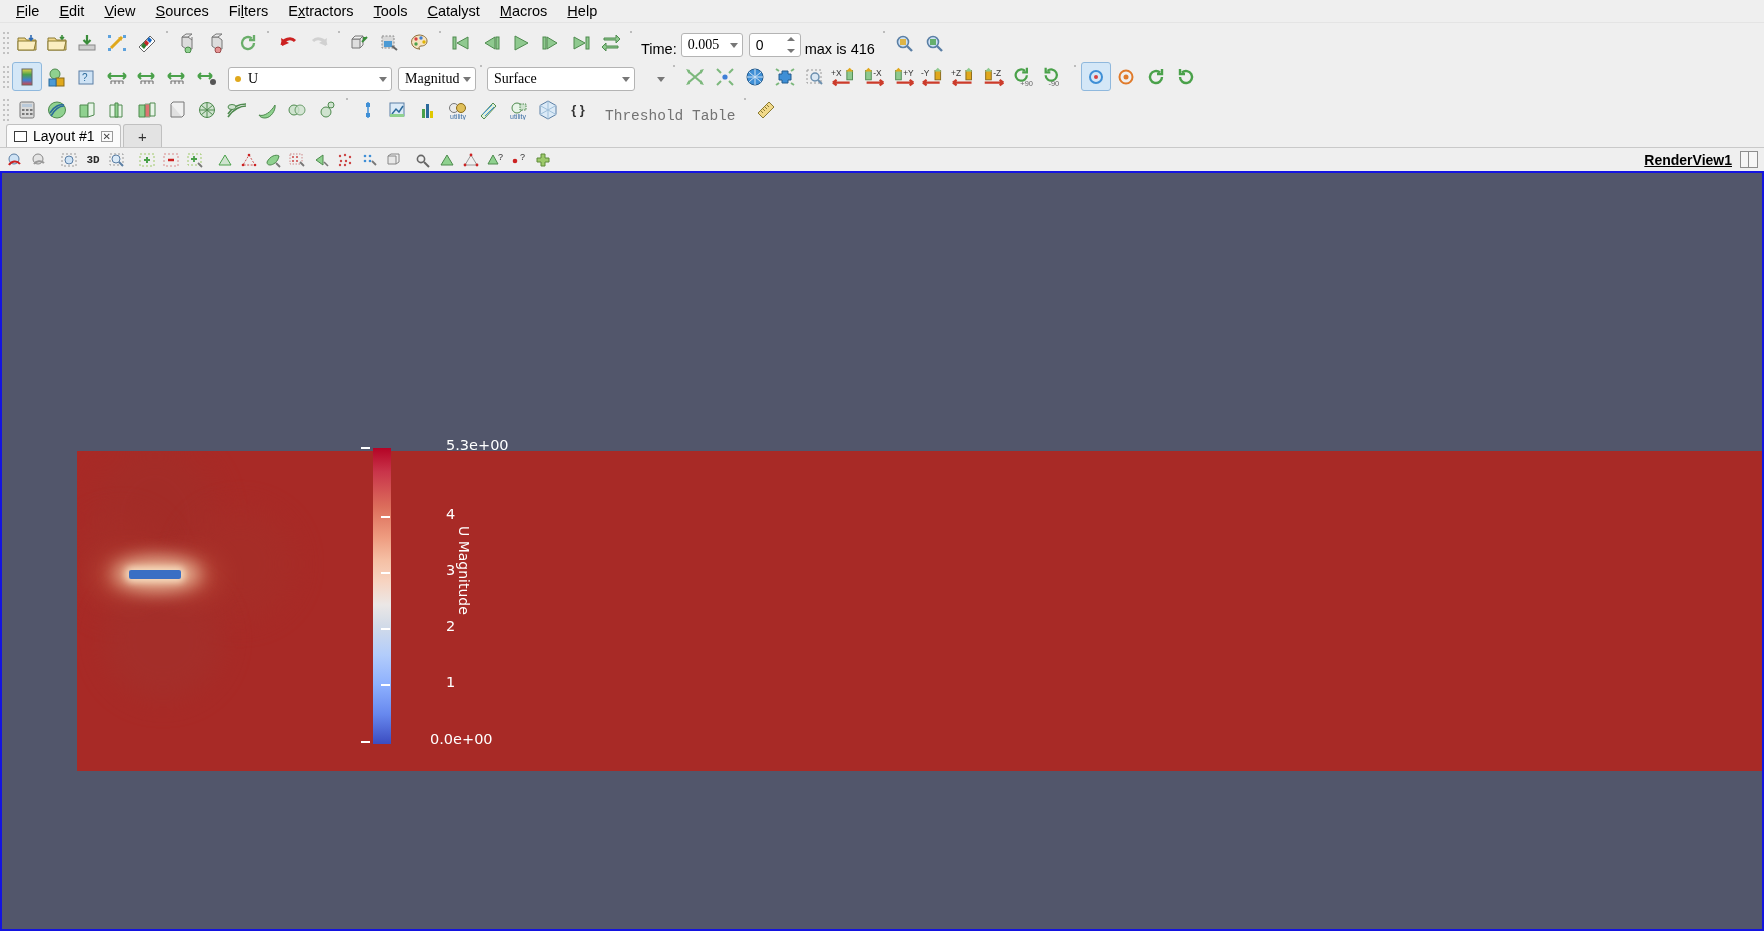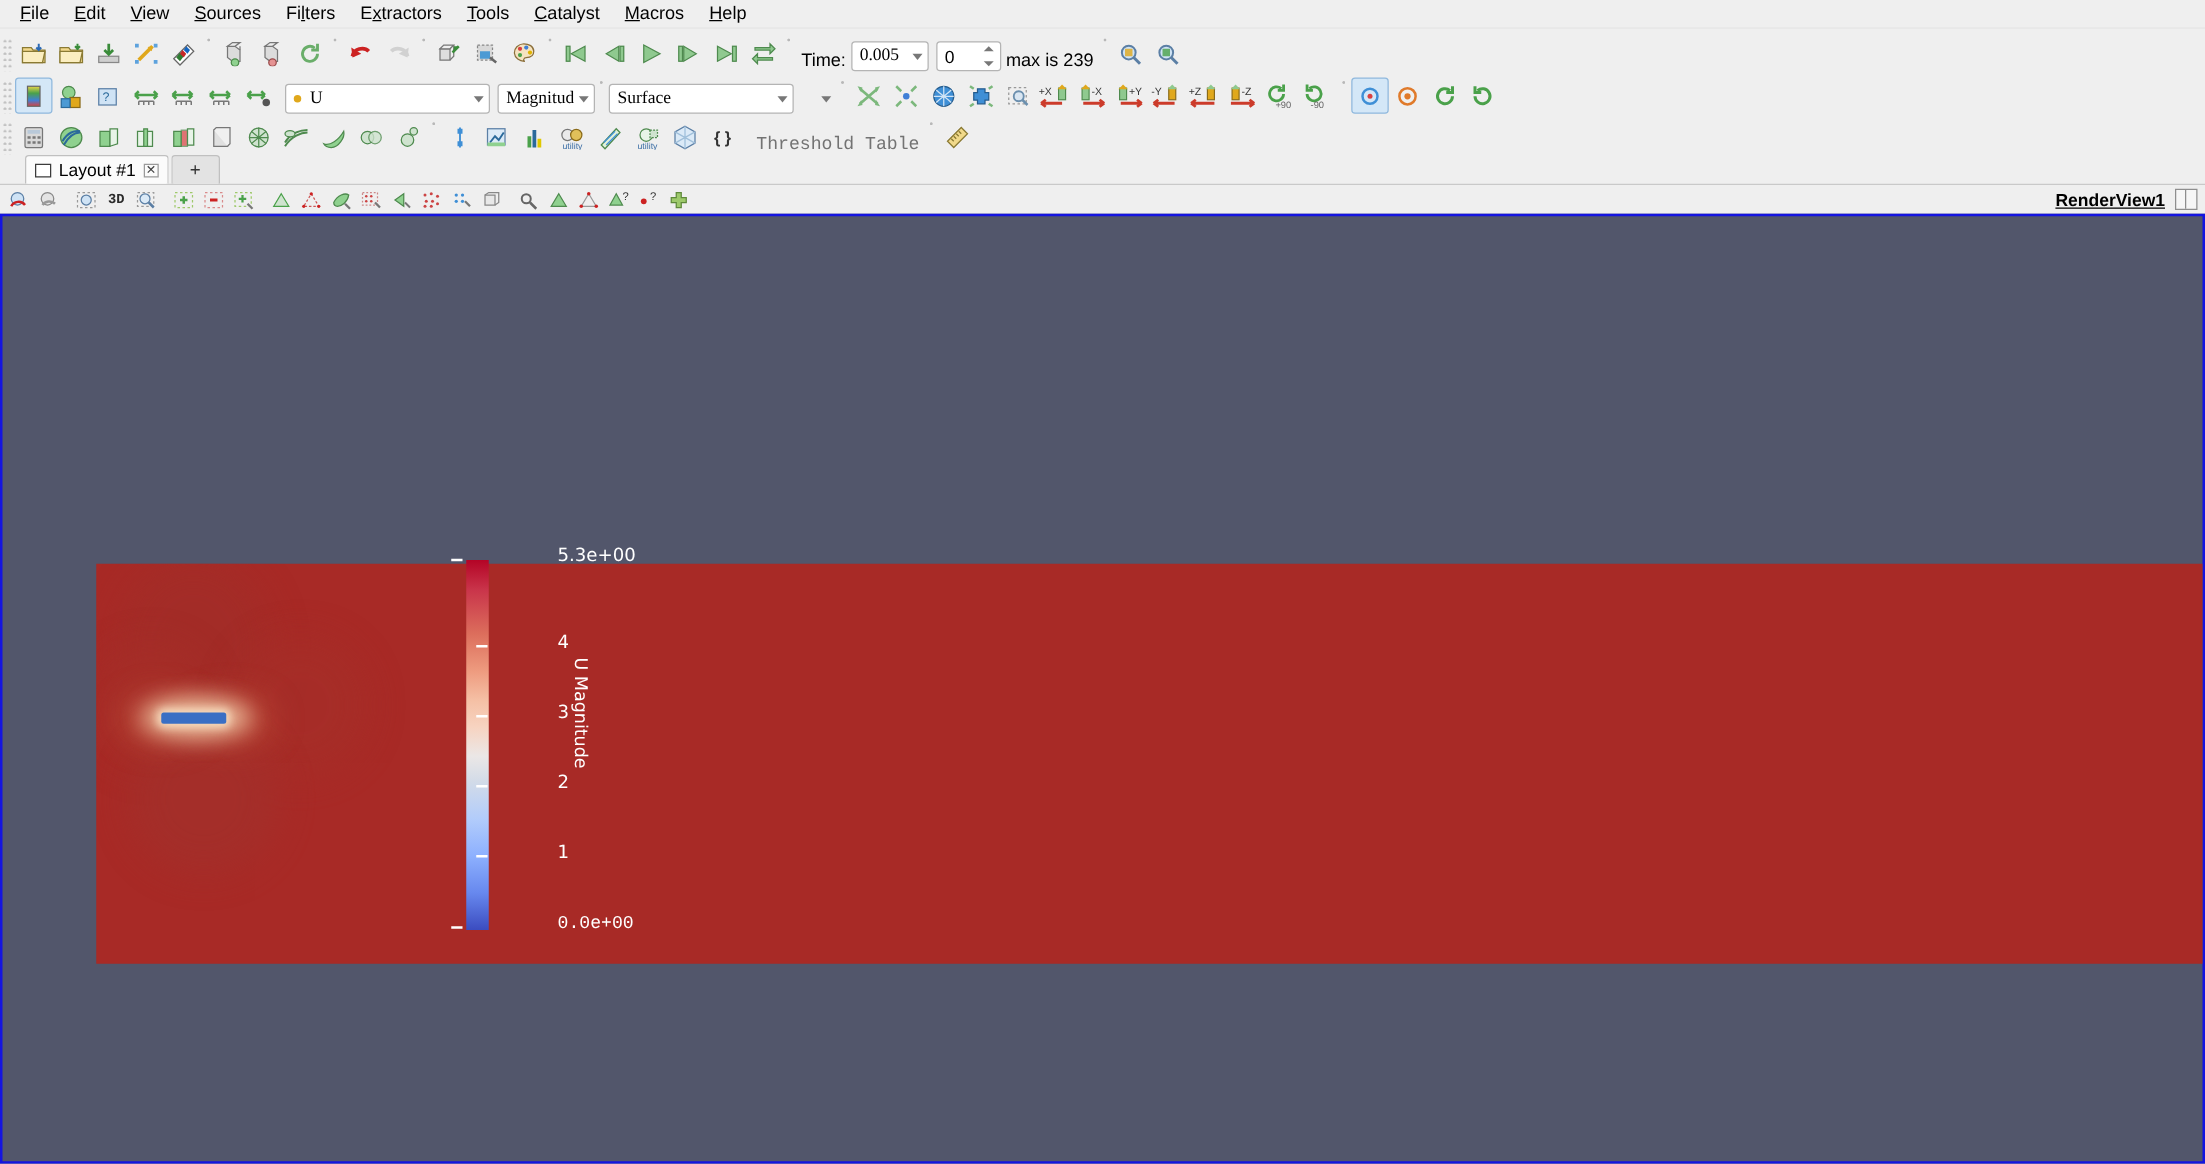--- a/index.html
+++ b/index.html
@@ -132,21 +132,21 @@
   }
   .spin .sp-up { border-bottom: 4px solid #777; }
   .spin .sp-dn { border-top: 4px solid #777; }
 
   
   .tabstrip {
     height: 24px;
     display: flex;
     align-items: center;
     background: #efefef;
-    padding-left: 20px;
+    padding-left: 6px;
     border-bottom: 1px solid #c9c9c9;
   }
   .tab {
     height: 23px;
     display: flex; align-items: center;
     padding: 0 7px 0 7px;
     border: 1px solid #c0c0c0;
     border-bottom: none;
     border-radius: 3px 3px 0 0;
     background: #fbfbfb;
@@ -435,21 +435,21 @@
       <span class="ctext">0.005</span>
       <span class="arrow"></span>
     </div>
     <div class="spin" style="margin-left:6px;">
       <span>0</span>
       <span class="sp-btns">
         <span class="sp-up"></span>
         <span class="sp-dn"></span>
       </span>
     </div>
-    <span class="tb-label">max is 239</span>
+    <span class="tb-label">max is 416</span>
 
     <div class="tb-sep"></div>
 
     <div class="tbtn">
       <svg width="22" height="20" viewBox="0 0 22 20">
         <circle cx="9" cy="9" r="5.5" fill="#cfe3f5" stroke="#5b7fa5" stroke-width="1.6"></circle>
         <path d="M13 13l5 5" stroke="#5b7fa5" stroke-width="2.4"></path>
         <rect x="6" y="6" width="6" height="6" fill="#e0a81c" opacity=".8"></rect>
       </svg>
     </div>
@@ -1014,18 +1014,18 @@
       <span class="legend-tick" style="left:8px; top:124px;"></span>
       <span class="legend-label" style="left:26px; top:114px;">3</span>
 
       <span class="legend-tick" style="left:8px; top:180px;"></span>
       <span class="legend-label" style="left:26px; top:170px;">2</span>
 
       <span class="legend-tick" style="left:8px; top:236px;"></span>
       <span class="legend-label" style="left:26px; top:226px;">1</span>
 
       <span class="legend-tick" style="left:-12px; top:293px;"></span>
-      <span class="legend-label" style="left:26px; top:283px;font-family:Liberation Mono, monospace;">0.0e+00</span>
+      <span class="legend-label" style="left:10px; top:283px;">0.0e+00</span>
 
       <span class="legend-title" style="left:83px; top:78px;">U Magnitude</span>
     </div>
   </div>
 </div>
 
 </body></html>

